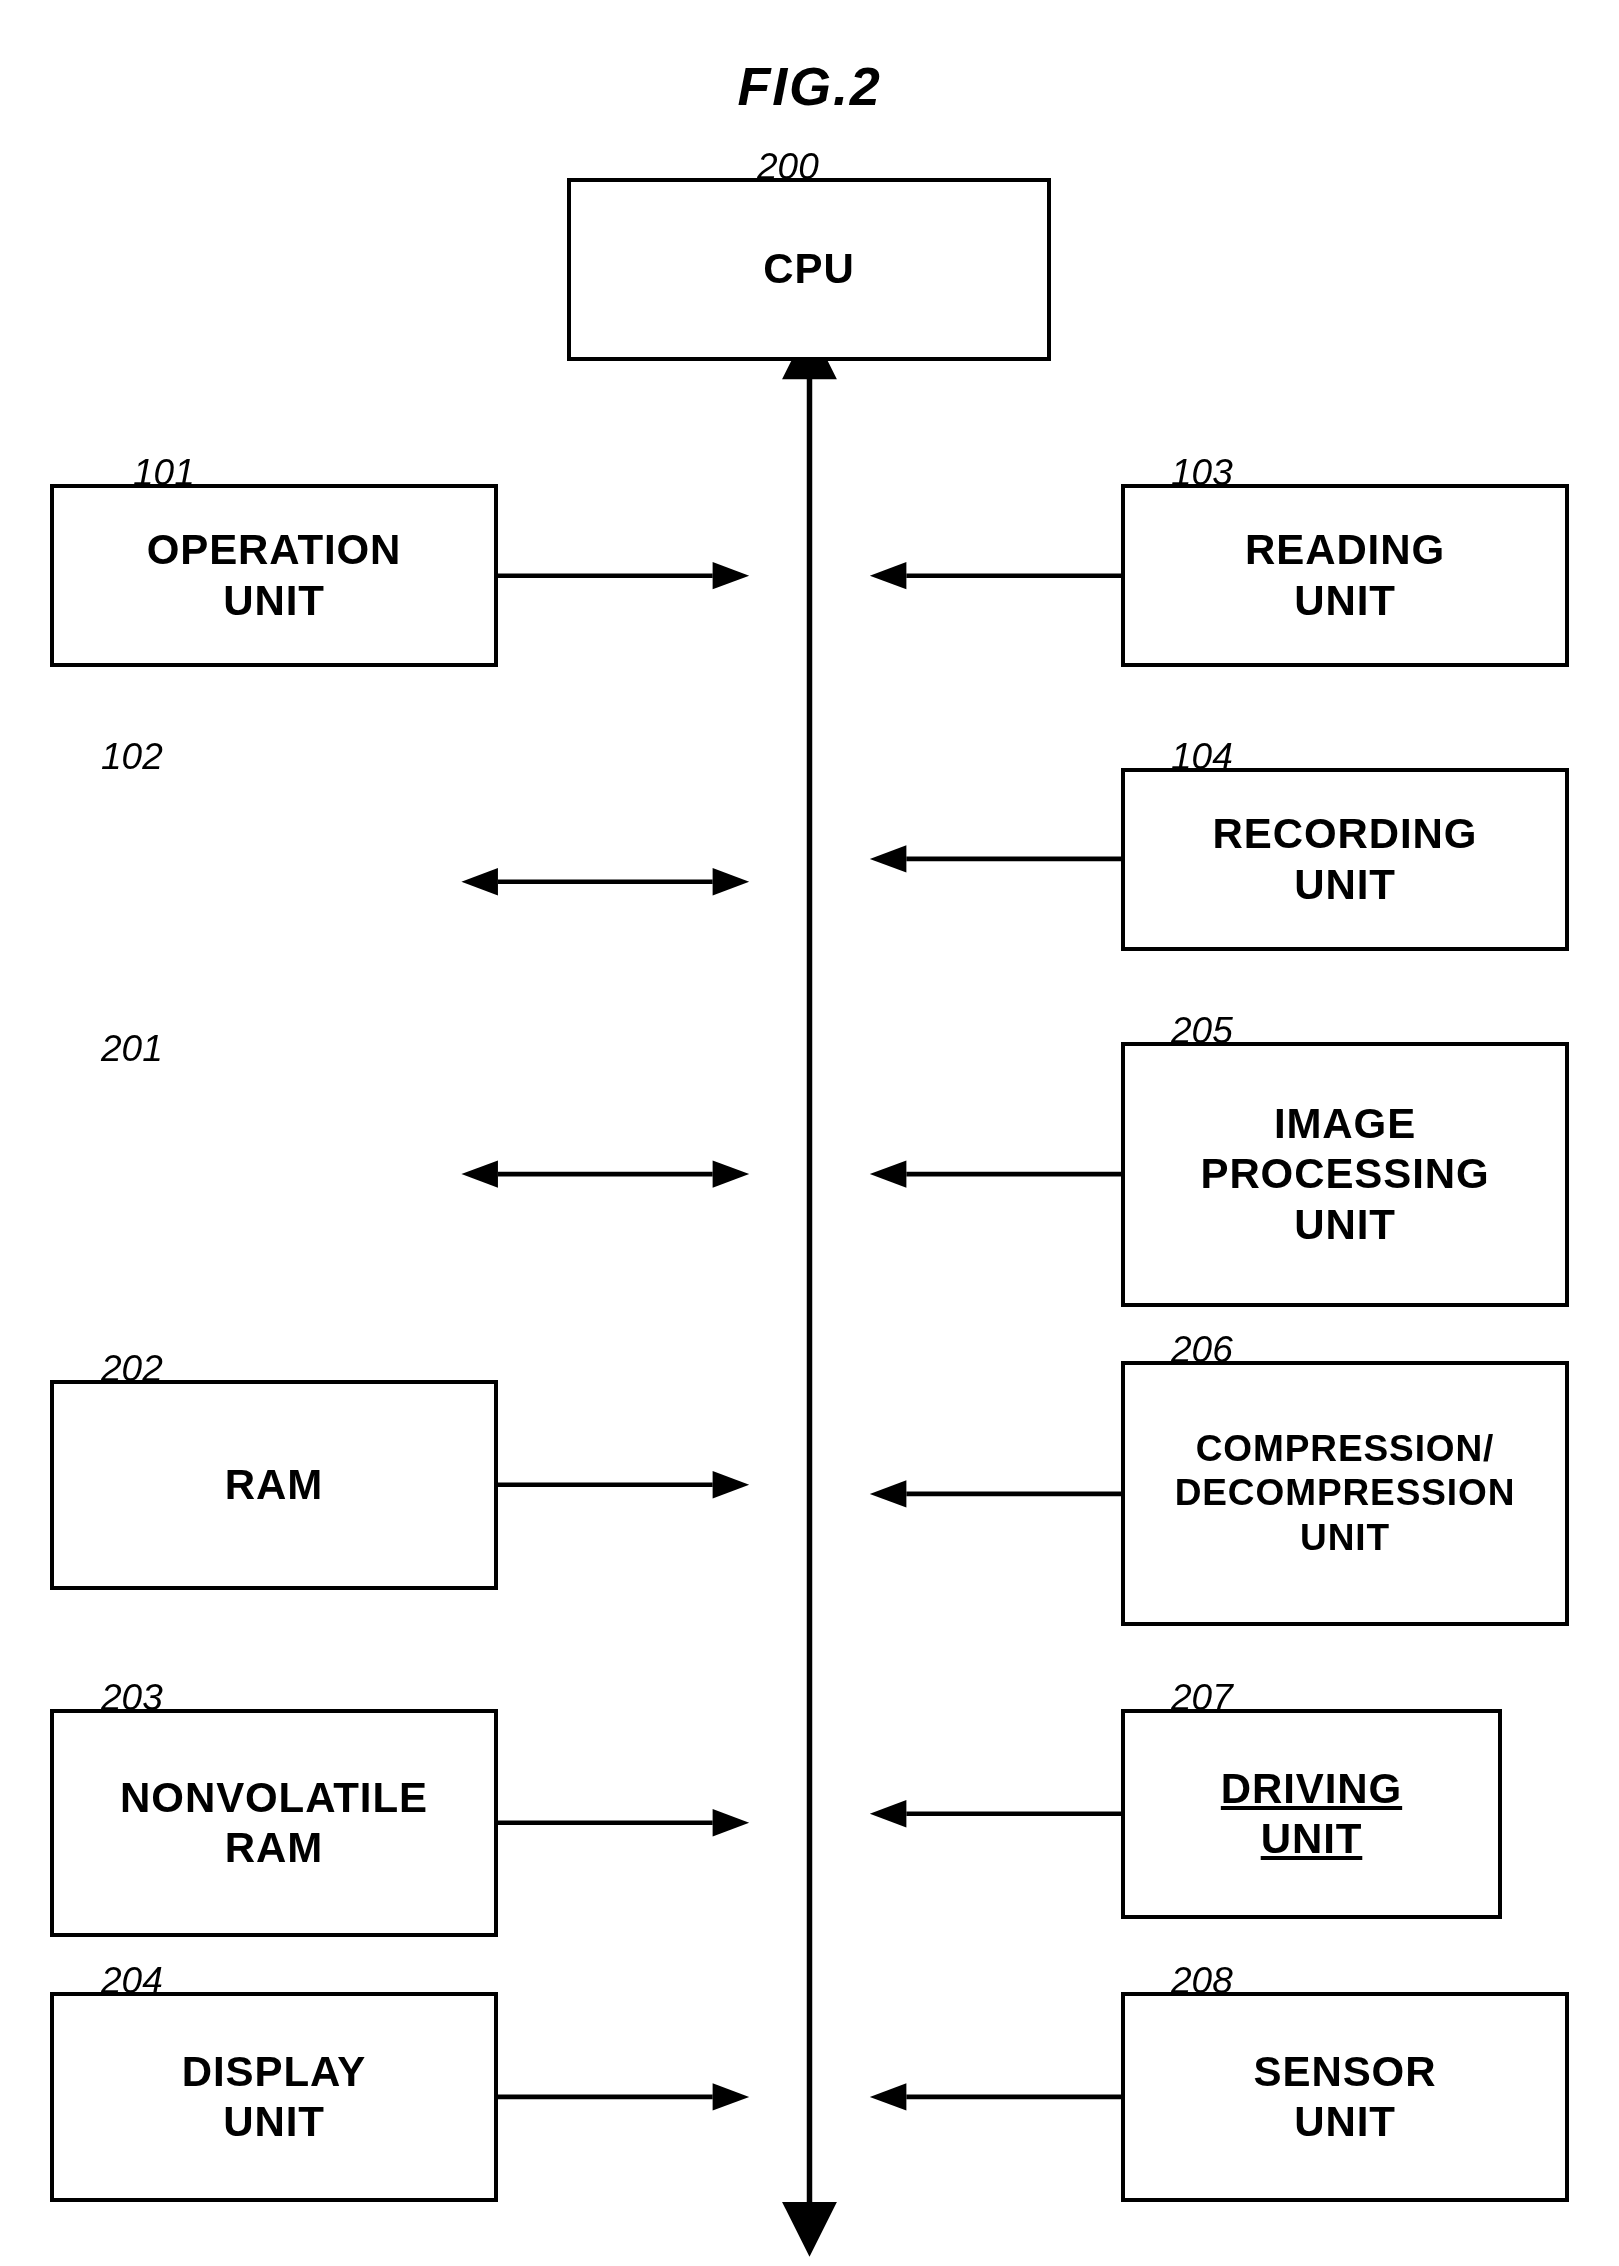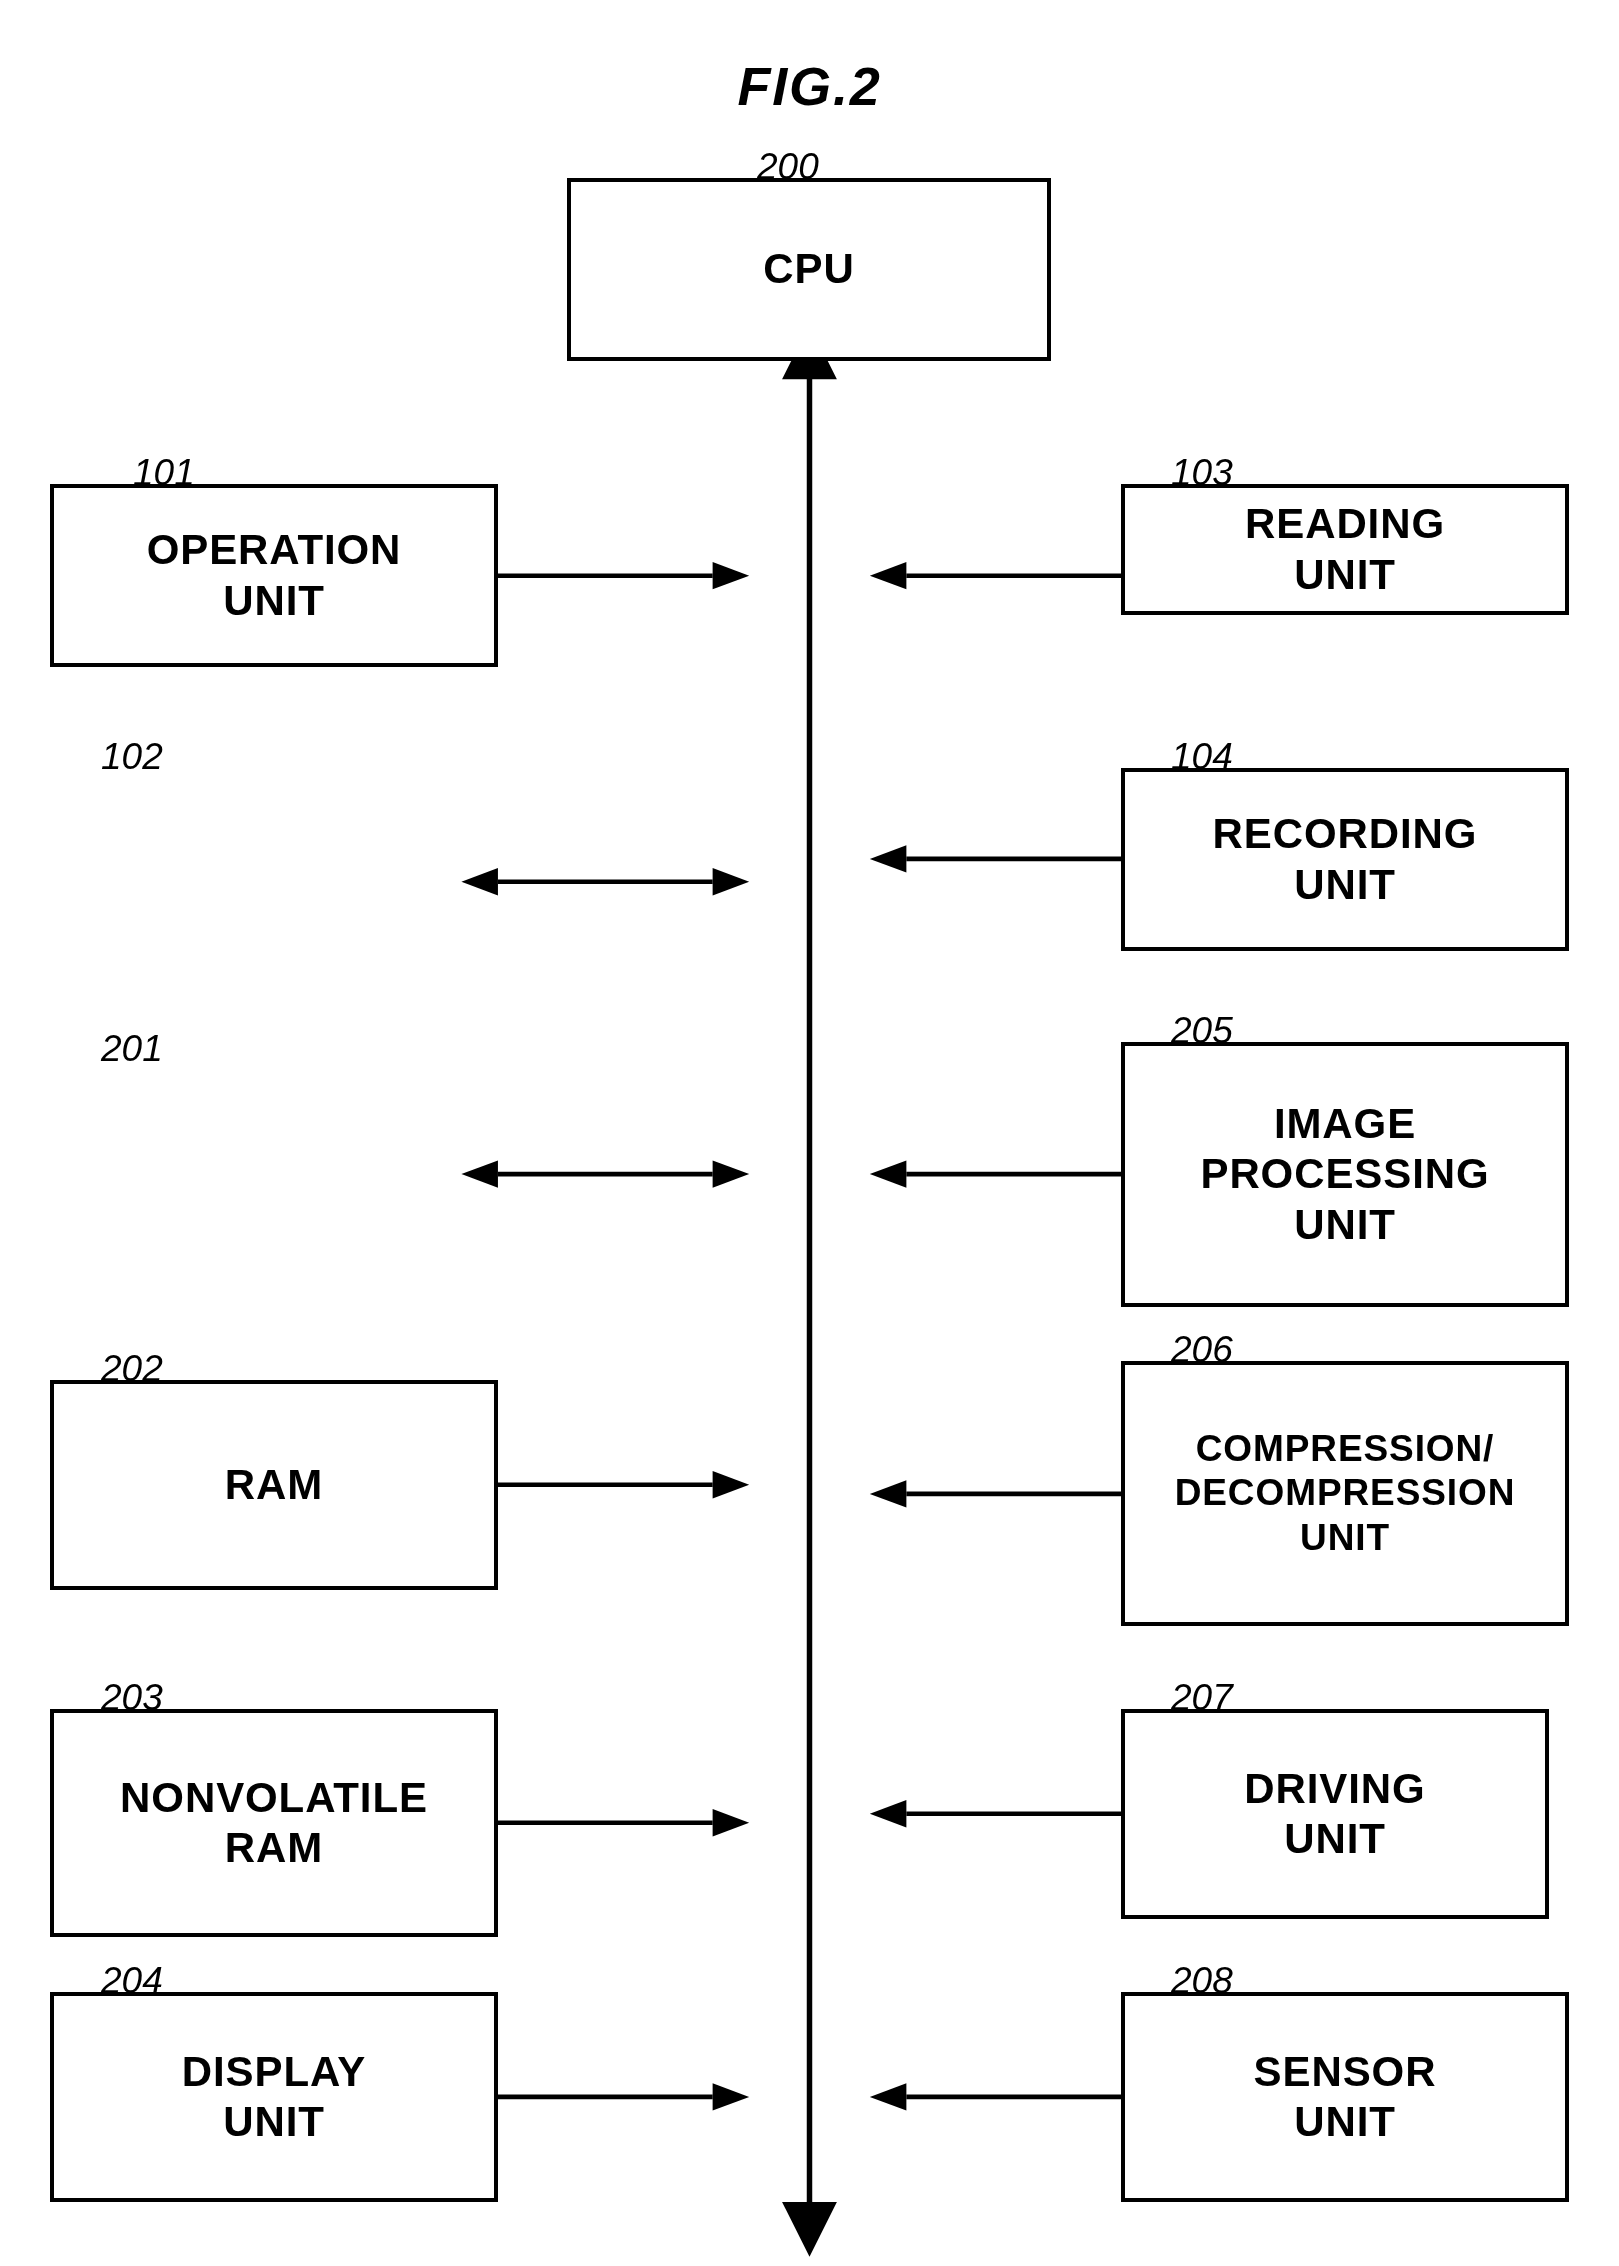--- a/index.html
+++ b/index.html
@@ -148,21 +148,21 @@
   <div class="block" style="left:567px; top:178px; width:484px; height:183px;">
     <span class="block-label">CPU</span>
   </div>
   <span class="ref-num" style="left:731px; top:146px;margin-left:26px;">200</span>
 
   <div class="block" style="left:50px; top:484px; width:448px; height:183px;">
     <span class="block-label">OPERATION<br>UNIT</span>
   </div>
   <span class="ref-num" style="left:101px; top:452px;margin-left:32px;">101</span>
 
-  <div class="block" style="left:1121px; top:484px; width:448px; height:131px;">
+  <div class="block" style="left:1121px; top:484px; width:448px; height:183px;">
     <span class="block-label">READING<br>UNIT</span>
   </div>
   <span class="ref-num" style="left:1171px; top:452px;">103</span>
 
   <span class="ref-num" style="left:101px; top:736px;">102</span>
 
   <div class="block" style="left:1121px; top:768px; width:448px; height:183px;">
     <span class="block-label">RECORDING<br>UNIT</span>
   </div>
   <span class="ref-num" style="left:1171px; top:736px;">104</span>
@@ -182,21 +182,21 @@
   <div class="block" style="left:1121px; top:1361px; width:448px; height:265px;">
     <span class="block-label" style="font-size:37px;">COMPRESSION/<br>DECOMPRESSION<br>UNIT</span>
   </div>
   <span class="ref-num" style="left:1171px; top:1329px;">206</span>
 
   <div class="block" style="left:50px; top:1709px; width:448px; height:228px;">
     <span class="block-label">NONVOLATILE<br>RAM</span>
   </div>
   <span class="ref-num" style="left:101px; top:1677px;">203</span>
 
-  <div class="block" style="left:1121px; top:1709px; width:428px; height:210px;">
+  <div class="block" style="left:1121px; top:1709px; width:381px; height:210px;text-decoration:underline;">
     <span class="block-label">DRIVING<br>UNIT</span>
   </div>
   <span class="ref-num" style="left:1171px; top:1677px;">207</span>
 
   <div class="block" style="left:50px; top:1992px; width:448px; height:210px;">
     <span class="block-label">DISPLAY<br>UNIT</span>
   </div>
   <span class="ref-num" style="left:101px; top:1960px;">204</span>
 
   <div class="block" style="left:1121px; top:1992px; width:448px; height:210px;">

